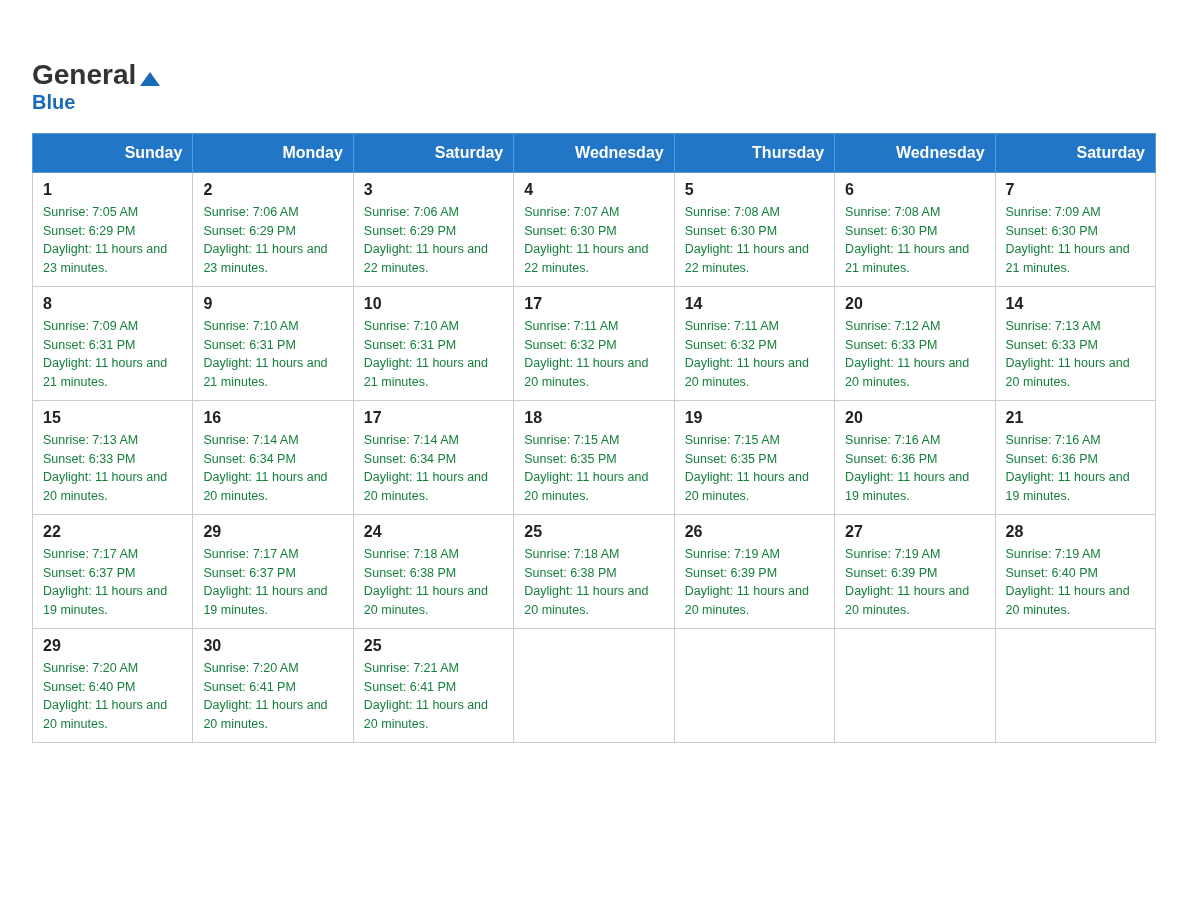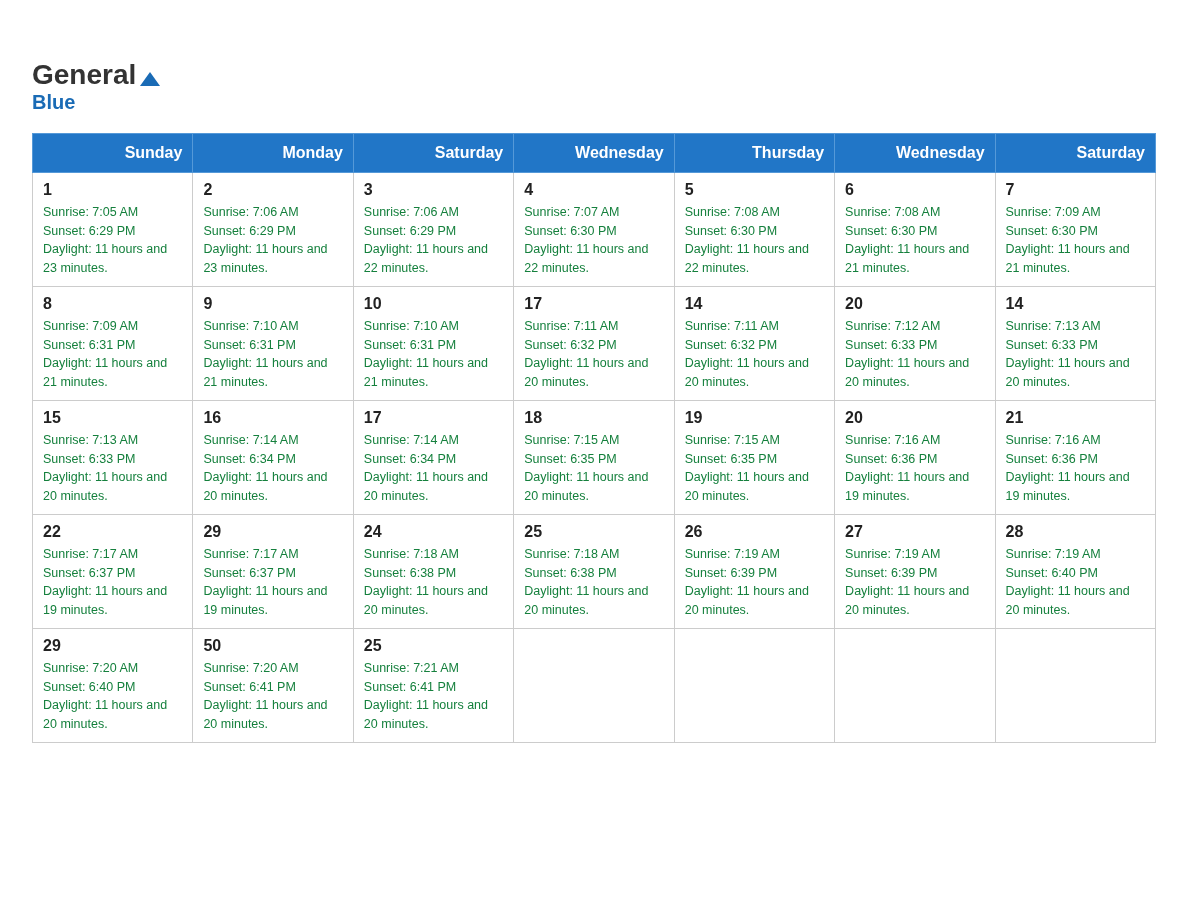--- a/index.html
+++ b/index.html
@@ -235,21 +235,21 @@
           <span class="day-number">28</span>
           <div class="day-info">Sunrise: 7:19 AM<br>Sunset: 6:40 PM<br>Daylight: 11 hours and 20 minutes.</div>
         </td>
       </tr>
       <tr>
         <td>
           <span class="day-number">29</span>
           <div class="day-info">Sunrise: 7:20 AM<br>Sunset: 6:40 PM<br>Daylight: 11 hours and 20 minutes.</div>
         </td>
         <td>
-          <span class="day-number">50</span>
+          <span class="day-number">30</span>
           <div class="day-info">Sunrise: 7:20 AM<br>Sunset: 6:41 PM<br>Daylight: 11 hours and 20 minutes.</div>
         </td>
         <td>
           <span class="day-number">25</span>
           <div class="day-info">Sunrise: 7:21 AM<br>Sunset: 6:41 PM<br>Daylight: 11 hours and 20 minutes.</div>
         </td>
         <td class="empty"></td>
         <td class="empty"></td>
         <td class="empty"></td>
         <td class="empty"></td>

